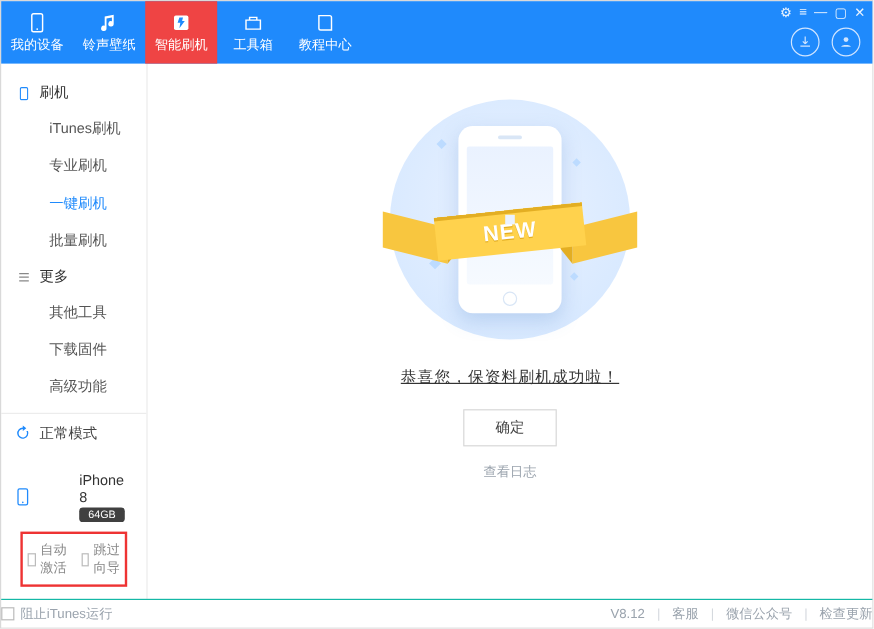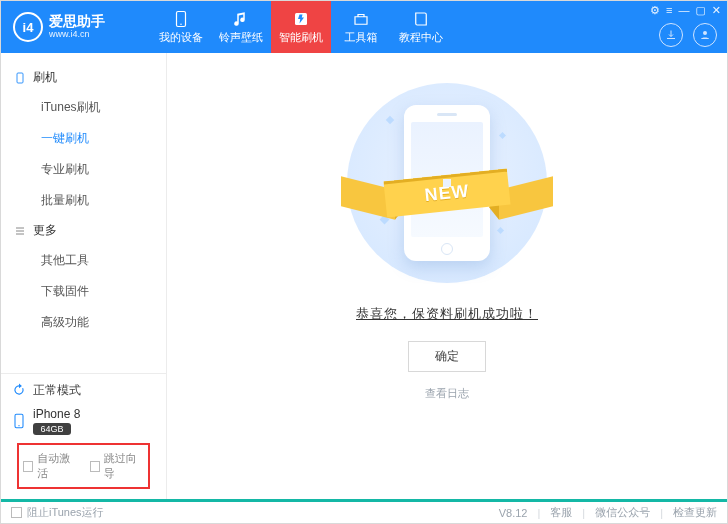--- a/index.html
+++ b/index.html
@@ -23,31 +23,31 @@
   .win-ctrl-top { position:absolute; top:3px; right:6px; display:flex; gap:6px; }
   .win-ctrl-top span { font-size:11px; cursor:pointer; opacity:.9; }
   .header-right { position:absolute; right:10px; bottom:6px; display:flex; gap:10px; }
   .hdr-circ { width:24px; height:24px; border:1.5px solid #cfe4ff; border-radius:50%; display:flex; align-items:center; justify-content:center; cursor:pointer; }
   .hdr-circ svg { width:12px; height:12px; fill:#cfe4ff; }
 
   
   .body { flex:1; display:flex; min-height:0; }
 
   
-  .sidebar { width:166px; border-right:1px solid #ececec; display:flex; flex-direction:column; }
+  .sidebar { width:122px; border-right:1px solid #ececec; display:flex; flex-direction:column; }
   .side-scroll { flex:1; overflow:hidden; padding-top:10px; }
   .side-group-hdr { display:flex; align-items:center; padding:6px 12px; font-size:12px; color:#333; }
   .side-group-hdr .gico { width:14px; margin-right:6px; color:#1f8afc; font-size:12px; display:flex; justify-content:center;}
   .side-sub { padding:7px 0 7px 40px; font-size:12px; color:#555; cursor:pointer; }
   .side-sub.active { color:#1f8afc; }
 
   .side-bottom { border-top:1px solid #ececec; padding:8px 10px 6px; }
   .mode-row { display:flex; align-items:flex-start; font-size:12px; color:#444; }
   .mode-row .mico { width:16px; height:16px; margin-right:6px; display:flex; align-items:center; justify-content:center; }
-  .device-box { margin-top:8px; display:flex; align-items:center; }
+  .device-box { margin-top:23px; display:flex; align-items:center;gap:33px; }
   .device-box .phn { width:16px; height:16px; margin-right:6px; }
   .device-col { display:flex; flex-direction:column; }
   .device-col .dname { font-size:12px; color:#333; }
   .cap-badge { margin-top:2px; width:38px; text-align:center; background:#404040; color:#fff; font-size:9px; border-radius:3px; padding:1px 0; }
   .opts-frame { margin:8px 6px 4px; border:2px solid #e33; padding:6px 4px; display:flex; gap:12px; }
   .opt { display:flex; align-items:center; font-size:11px; color:#888; cursor:pointer; }
   .opt .cb { width:11px; height:11px; border:1px solid #bbb; margin-right:4px; }
 
   
   .main { flex:1; display:flex; flex-direction:column; align-items:center; padding-top:30px; position:relative; }
@@ -67,39 +67,32 @@
   .ribbon-right{ right:14px; transform:skewY(-14deg); }
   .ribbon-left::after{content:"";position:absolute;right:-10px;top:0;border-top:15px solid transparent;border-bottom:15px solid transparent;border-left:10px solid #e3ae23;}
   .ribbon-right::after{content:"";position:absolute;left:-10px;top:0;border-top:15px solid transparent;border-bottom:15px solid transparent;border-right:10px solid #e3ae23;}
   .ribbon-center{ position:absolute; left:58px; right:58px; top:14px; height:36px; background:#ffd24d; display:flex; align-items:center; justify-content:center; transform:rotate(-6deg); box-shadow:0 3px 0 #e3ae23 inset; }
   .ribbon-center span{ font-weight:800; font-size:18px; color:#fff; letter-spacing:1px; text-shadow:0 1px 0 #e3ae23;}
   .success-text{ margin-top:22px; font-size:13px; color:#333; letter-spacing:1px;text-decoration:underline; }
   .confirm-btn{ margin-top:18px; border:1px solid #d8d8d8; background:#fff; padding:6px 26px; font-size:12px; color:#444; cursor:pointer; }
   .view-log{ margin-top:14px; font-size:11px; color:#9aa3ad; cursor:pointer; }
 
   
-  .footer{ height:24px; border-top:3px solid #14b8a6; display:flex; align-items:center; font-size:11px; color:#9aa3ad; padding:0 10px; }
+  .footer{ height:24px; border-top:1px solid #14b8a6; display:flex; align-items:center; font-size:11px; color:#9aa3ad; padding:0 0; }
   .footer .left{ display:flex; align-items:center; }
   .footer .left .cb{ width:11px;height:11px;border:1px solid #bbb;margin-right:5px; }
   .footer .right{ margin-left:auto; display:flex; align-items:center; gap:10px; }
   .footer .sep{ color:#d5d9de; }
 </style>
 </head>
 <body>
 
 <div class="app">
 
   <div class="header">
-    <div class="logo-box">
-      <div class="logo-circle">i4</div>
-      <div class="logo-text">
-        <span class="cn">爱思助手</span>
-        <span class="url">www.i4.cn</span>
-      </div>
-    </div>
     <div class="nav" id="nav">
         <div class="nav-item">
           <div class="nav-ico">
             <svg viewBox="0 0 24 24">
               <rect x="6" y="2" width="12" height="20" rx="2" fill="none" stroke="#fff" stroke-width="1.6"></rect>
               <circle cx="12" cy="19" r="1" fill="#fff"></circle>
             </svg>
           </div>
           <span>我的设备</span>
         </div>
@@ -165,22 +158,22 @@
       <div class="side-scroll" id="side-scroll">
           <div class="side-group-hdr">
             <span class="gico">
               <svg viewBox="0 0 24 24" width="12" height="12">
                 <rect x="6" y="2" width="12" height="20" rx="2" fill="none" stroke="#1f8afc" stroke-width="1.8"></rect>
               </svg>
             </span>
             <span>刷机</span>
           </div>
           <div class="side-sub">iTunes刷机</div>
+          <div class="side-sub">专业刷机</div>
           <div class="side-sub active">一键刷机</div>
-          <div class="side-sub">专业刷机</div>
           <div class="side-sub">批量刷机</div>
           <div class="side-group-hdr">
             <span class="gico">
               <svg viewBox="0 0 24 24" width="12" height="12">
                 <path d="M4 6h16M4 12h16M4 18h16" stroke="#888" stroke-width="2"></path>
               </svg>
             </span>
             <span>更多</span>
           </div>
           <div class="side-sub">其他工具</div>

